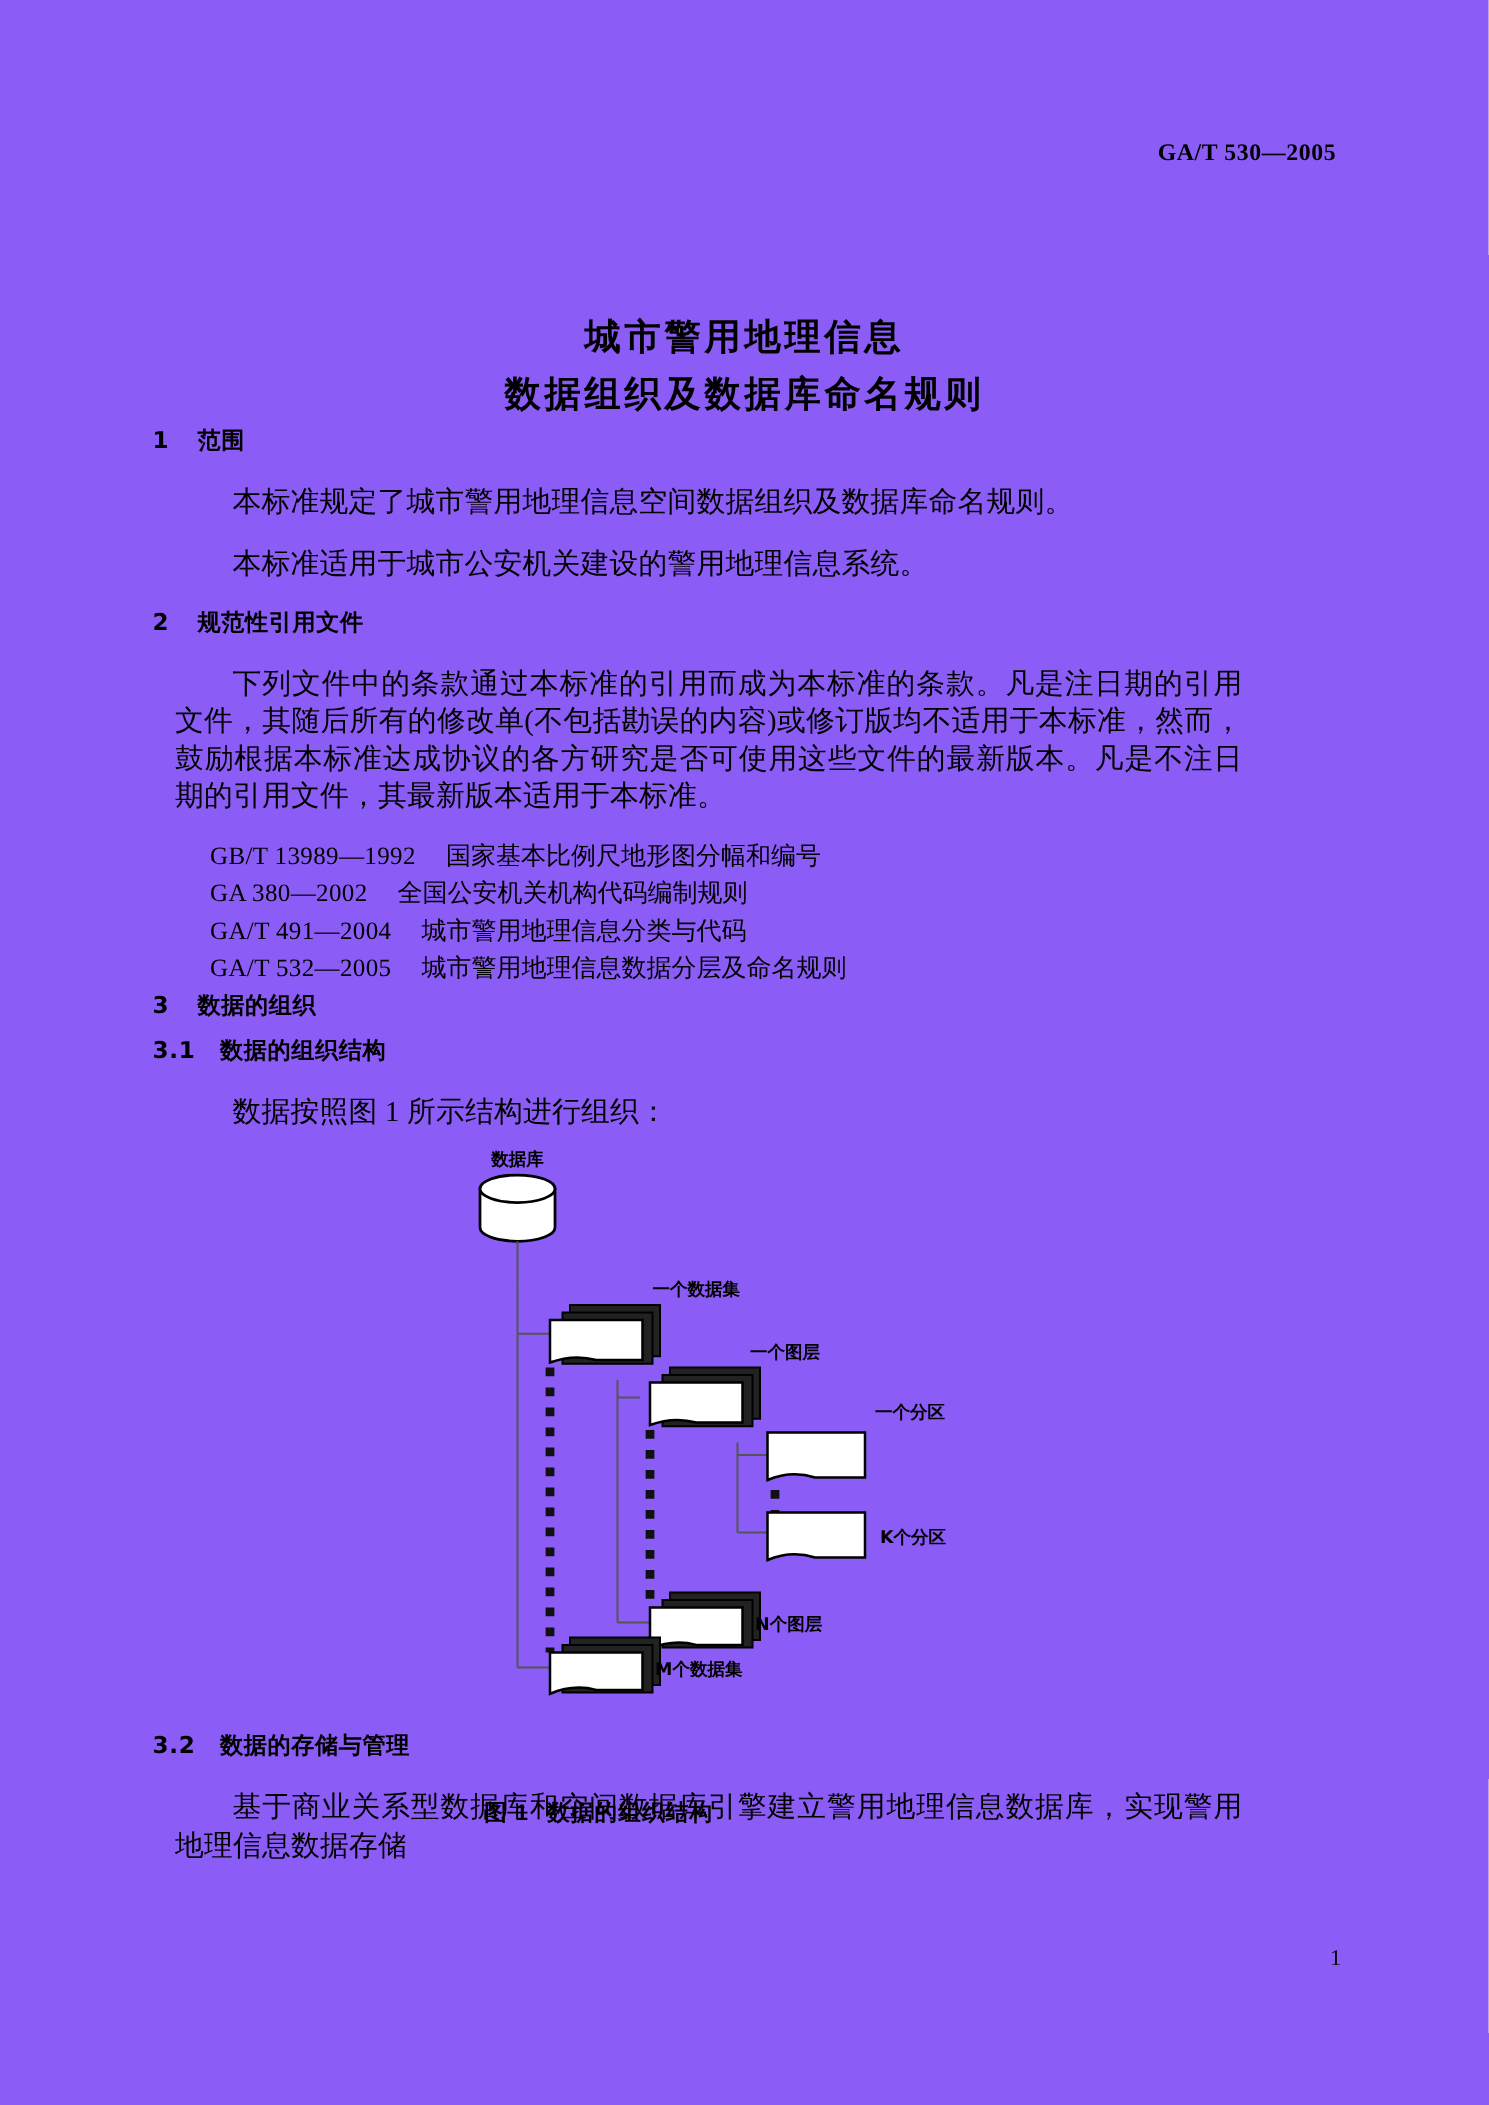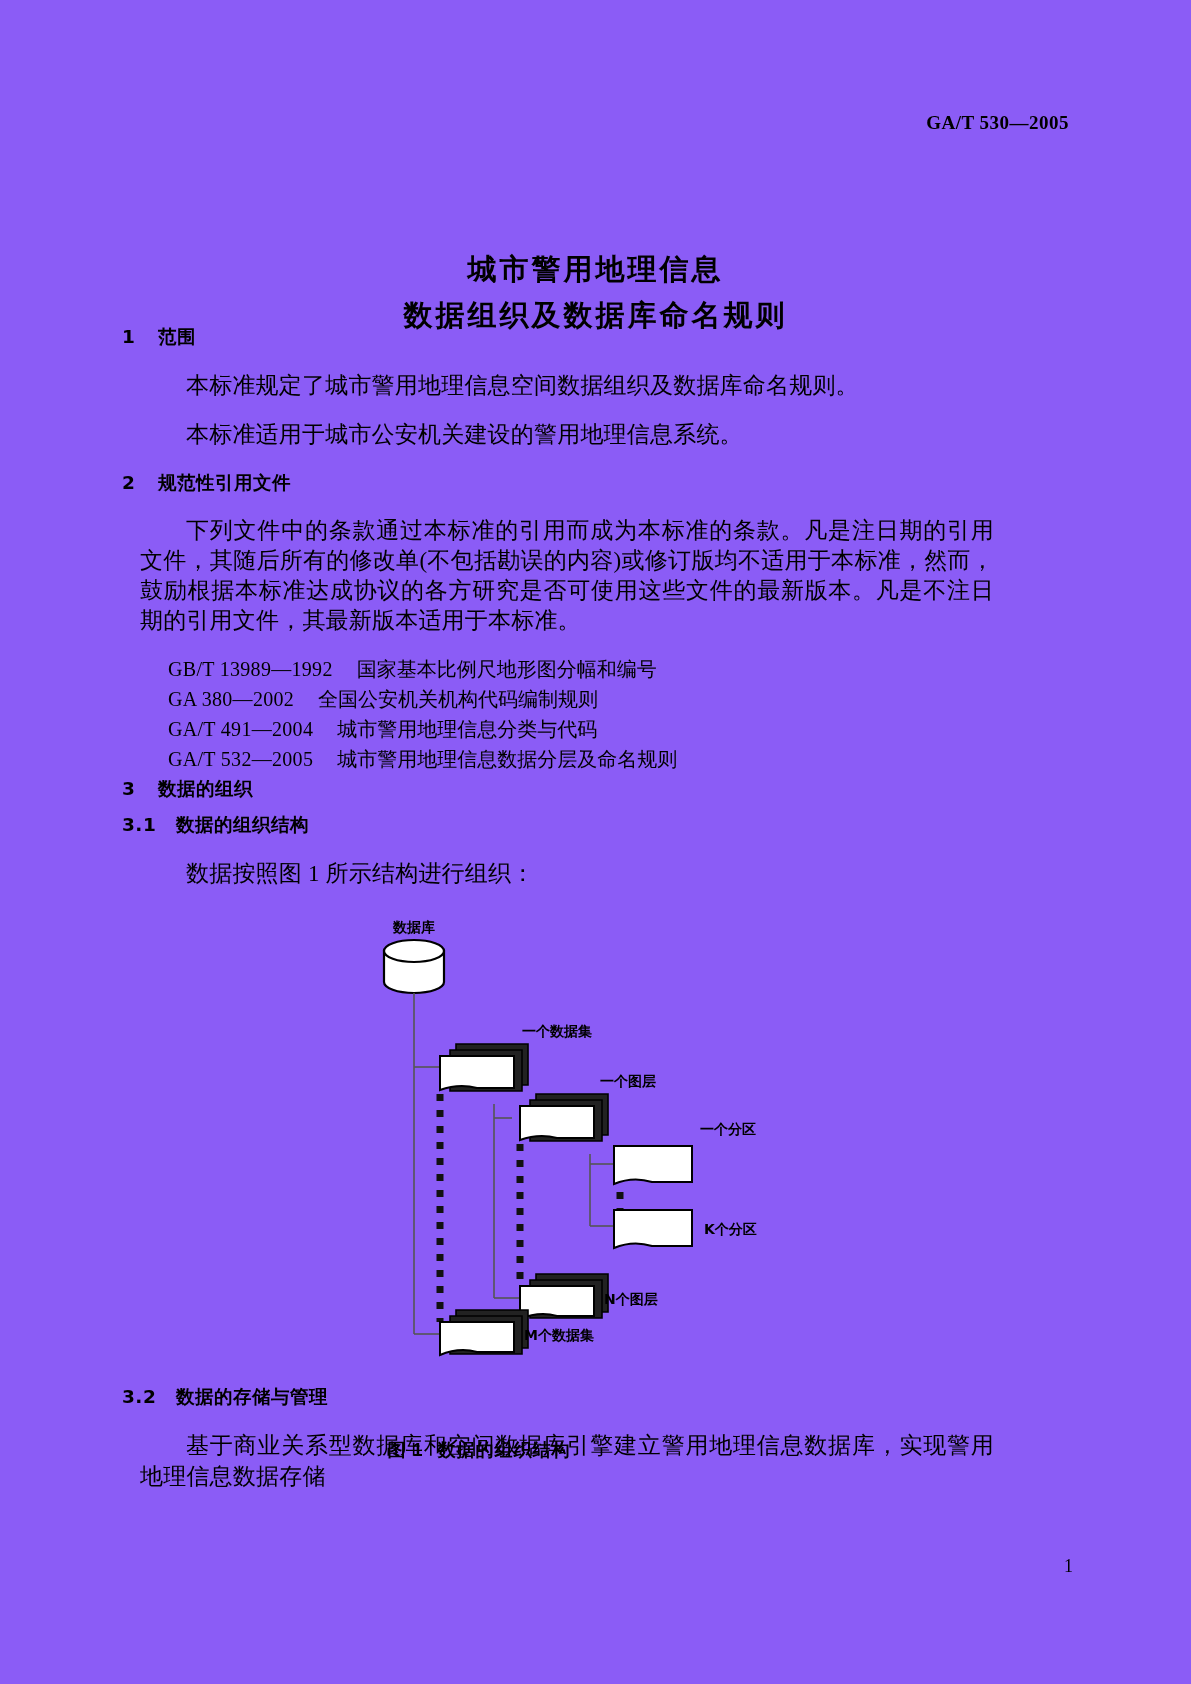--- a/index.html
+++ b/index.html
@@ -46,21 +46,21 @@
     font-weight: bold;
     font-size: 29px;
     letter-spacing: 3px;
     line-height: 46px;
   }
 
   
   .body {
     position: absolute;
     left: 122px;
-    top: 322px;
+    top: 338px;
     width: 890px;
   }
 
   h2.sec {
     font-family: "DejaVu Sans", "Liberation Sans", sans-serif;
     font-weight: bold;
     font-size: 18.5px;
     letter-spacing: 0.5px;
     margin: 0 0 6px 0;
     line-height: 30px;

